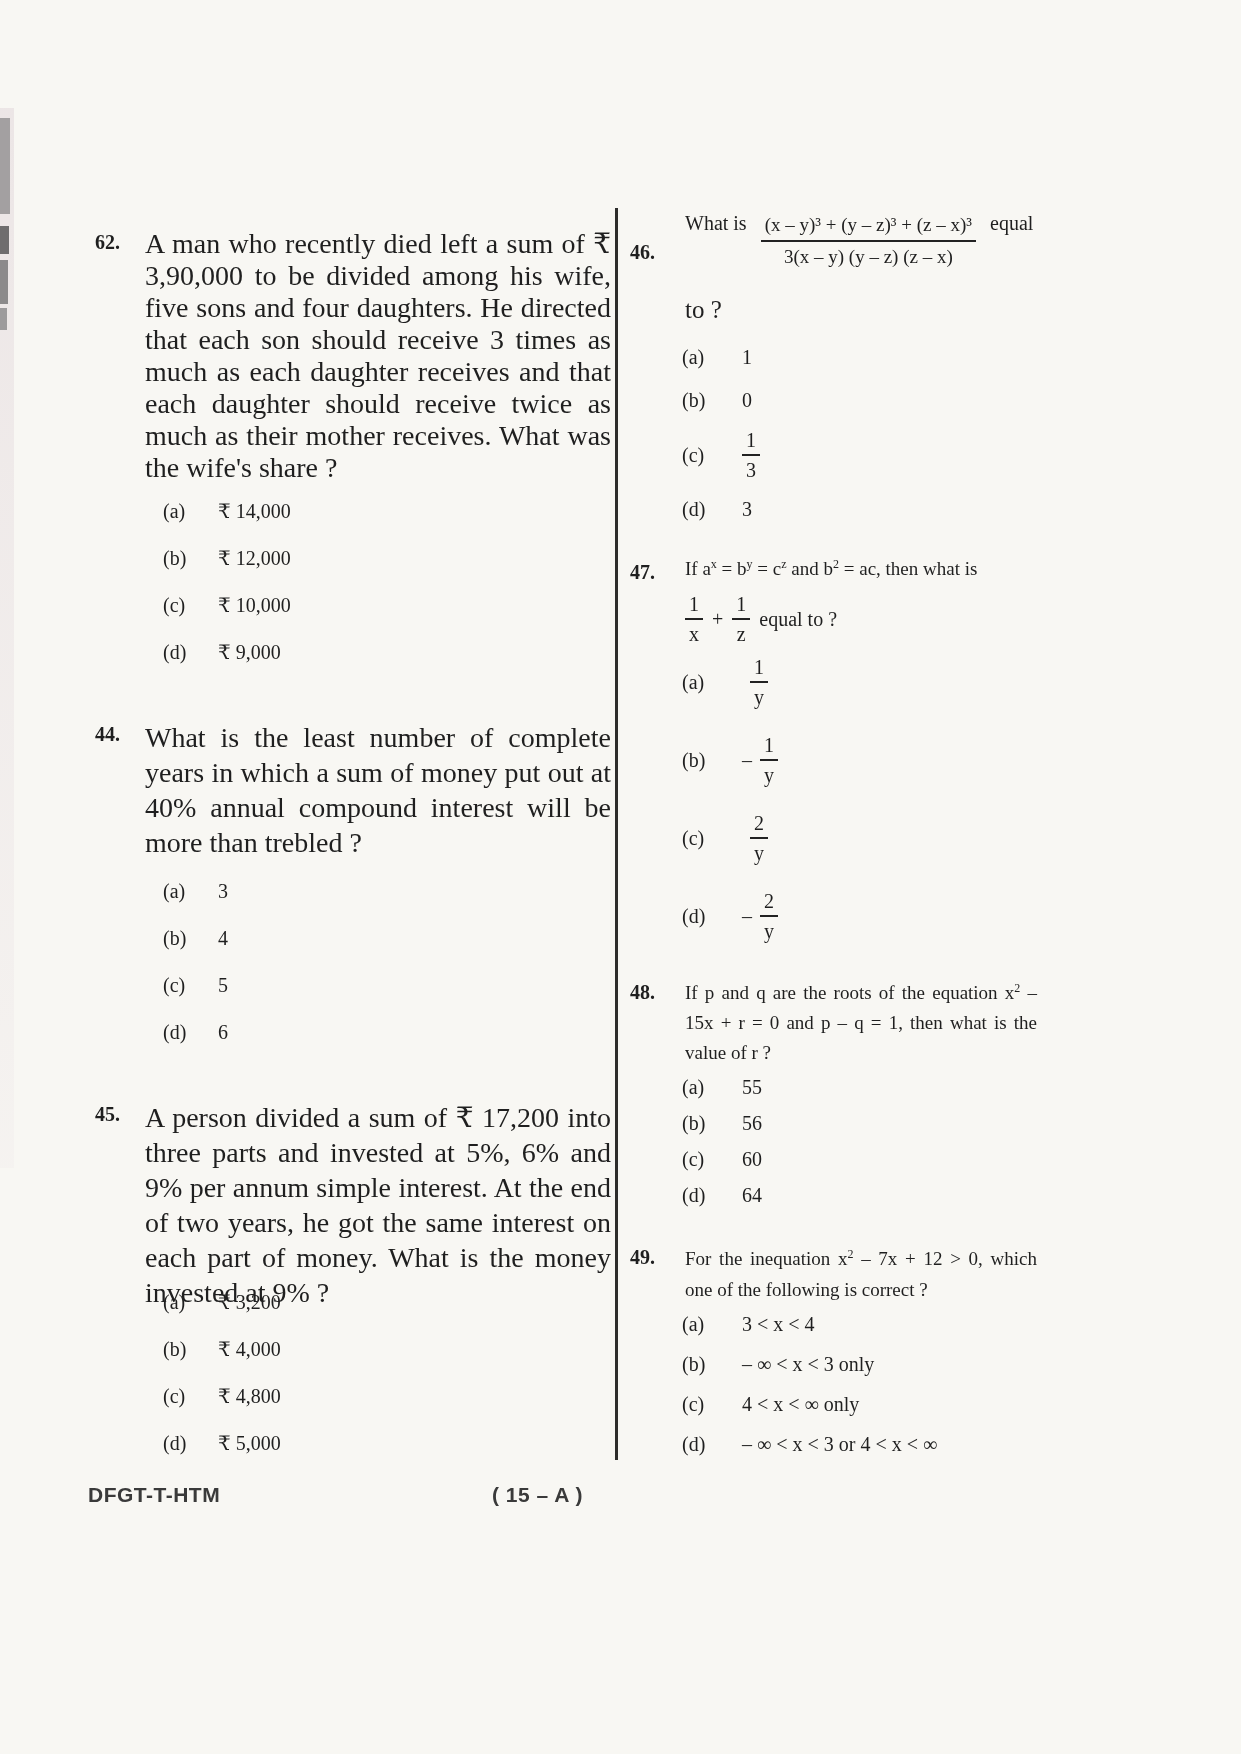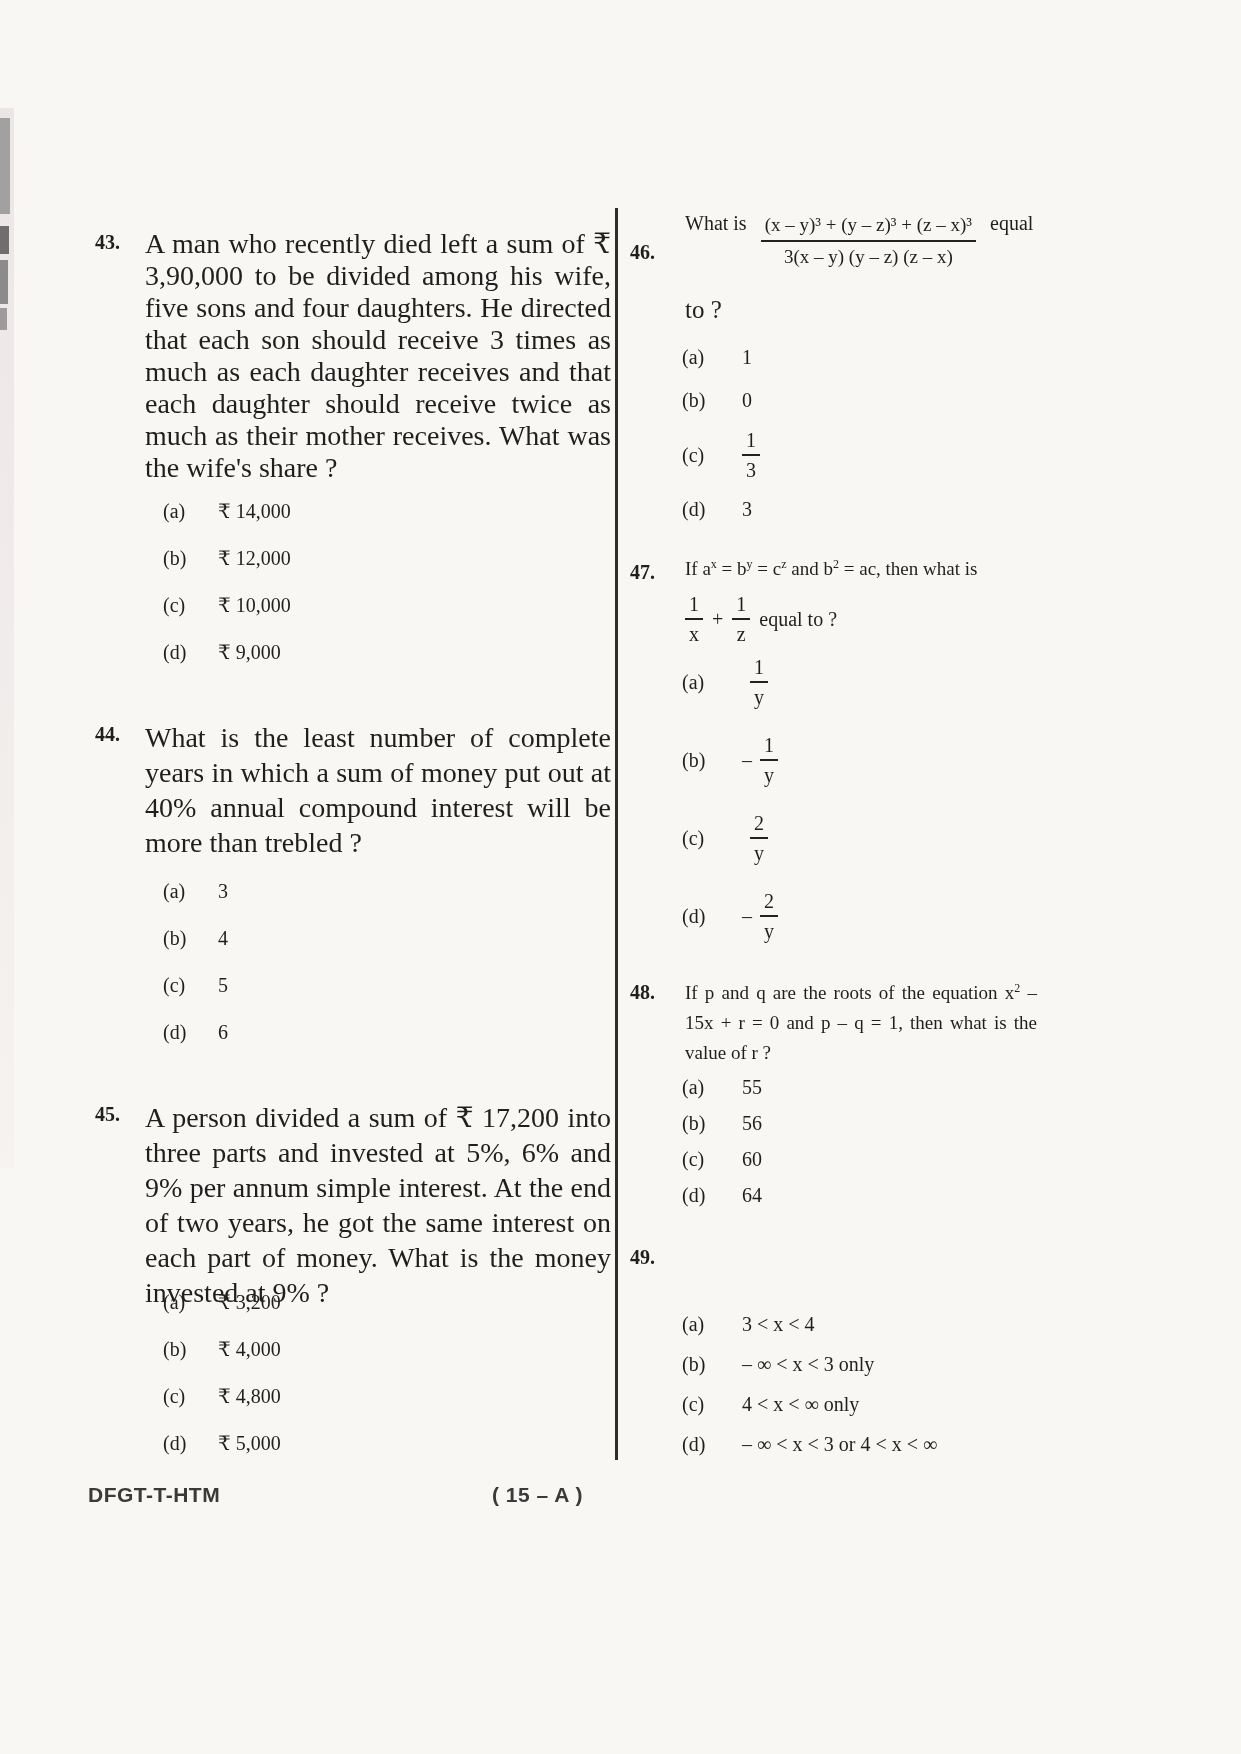--- a/index.html
+++ b/index.html
@@ -71,21 +71,21 @@
 
   <div class="edge-strip"></div>
   <div class="edge-mark m1"></div>
   <div class="edge-mark m2"></div>
   <div class="edge-mark m3"></div>
   <div class="edge-mark m4"></div>
 
   <div class="divider"></div>
 
   <section class="q q-left" style="left:90px;top:228px;width:525px;">
-    <span class="qnum">43.</span>
+    <span class="qnum">62.</span>
     <p class="qtext w466 lh32">A man who recently died left a sum of ₹ 3,90,000 to be divided among his wife, five sons and four daughters. He directed that each son should receive 3 times as much as each daughter receives and that each daughter should receive twice as much as their mother receives. What was the wife's share ?</p>
   </section>
   <div class="opts opts-left sp20" style="left:163px;top:498px;">
     <div class="opt">
       <span class="olabel">(a)</span>
       <span class="ovalue">₹ 14,000</span>
     </div>
     <div class="opt">
       <span class="olabel">(b)</span>
       <span class="ovalue">₹ 12,000</span>
@@ -249,20 +249,21 @@
       <span class="ovalue">60</span>
     </div>
     <div class="opt">
       <span class="olabel">(d)</span>
       <span class="ovalue">64</span>
     </div>
   </div>
 
   <section class="q" style="left:630px;top:1243px;width:420px;">
     <span class="qnum">49.</span>
+    <p class="qtext w352 lh31"><span>For the inequation x</span><sup>2</sup><span> – 7x + 12 &gt; 0, which one of the following is correct ?</span></p>
   </section>
   <div class="opts opts-right sp13" style="left:682px;top:1311px;">
     <div class="opt">
       <span class="olabel">(a)</span>
       <span class="ovalue">3 &lt; x &lt; 4</span>
     </div>
     <div class="opt">
       <span class="olabel">(b)</span>
       <span class="ovalue">– ∞ &lt; x &lt; 3 only</span>
     </div>

